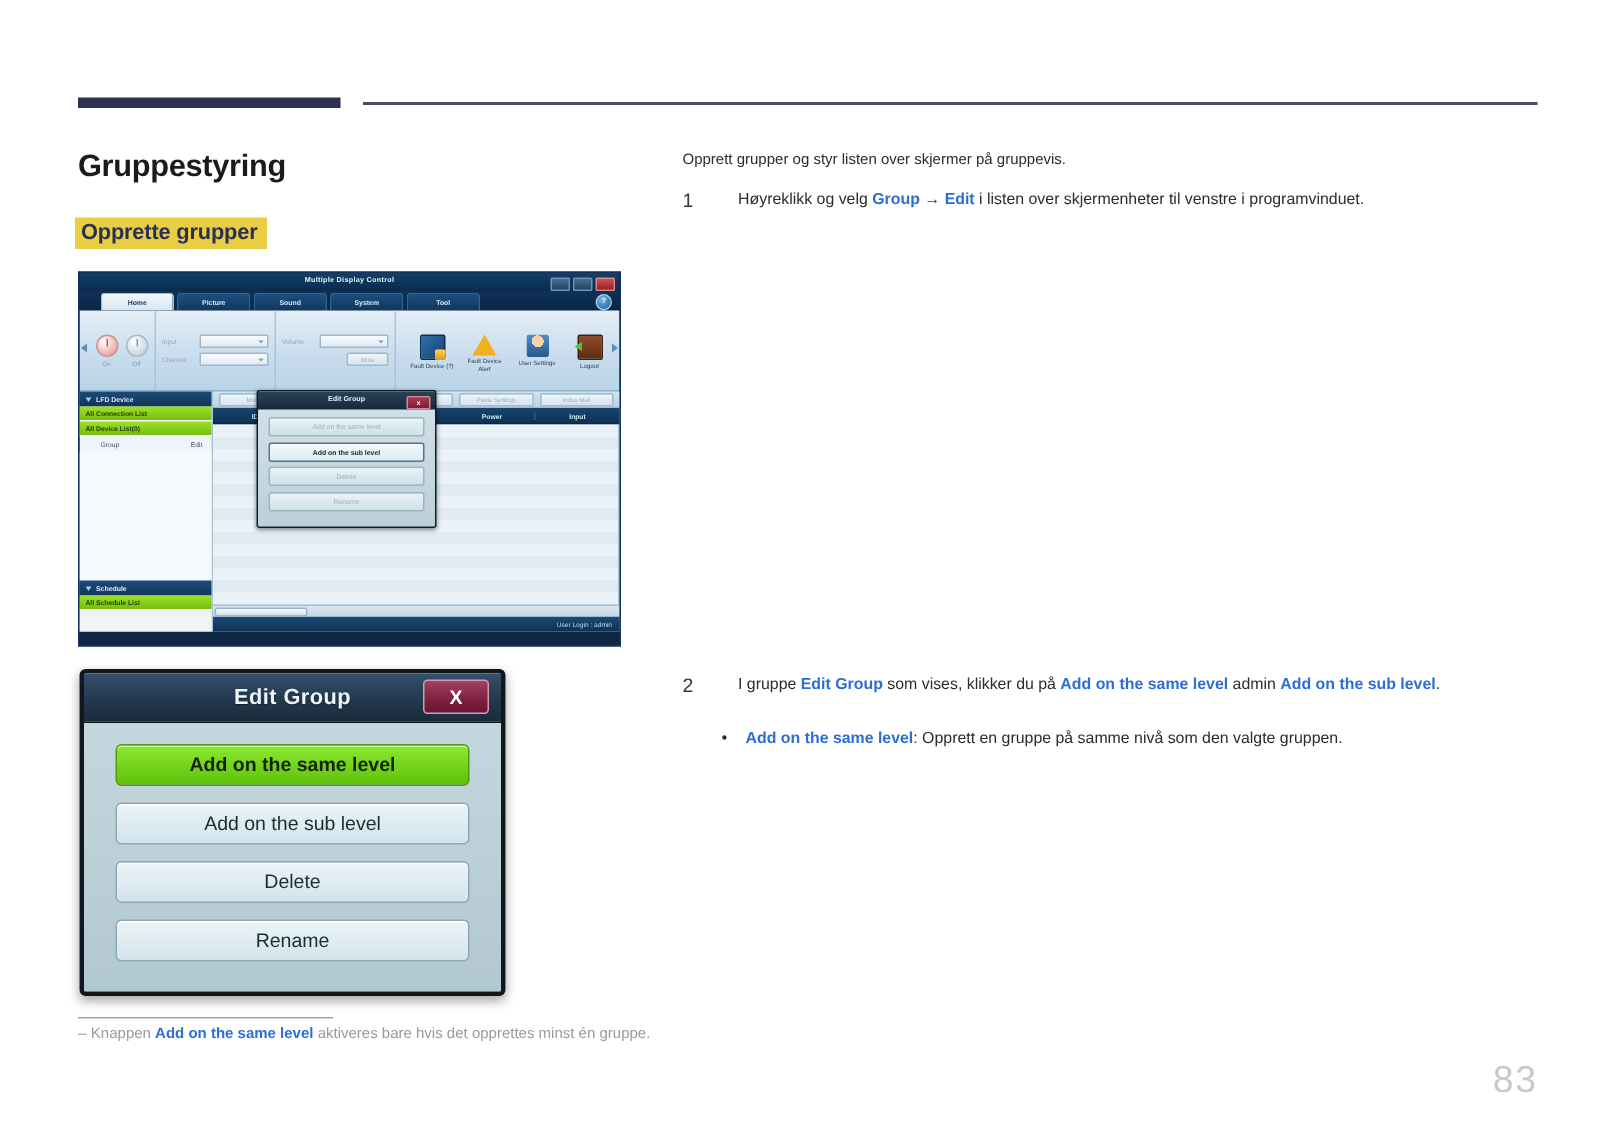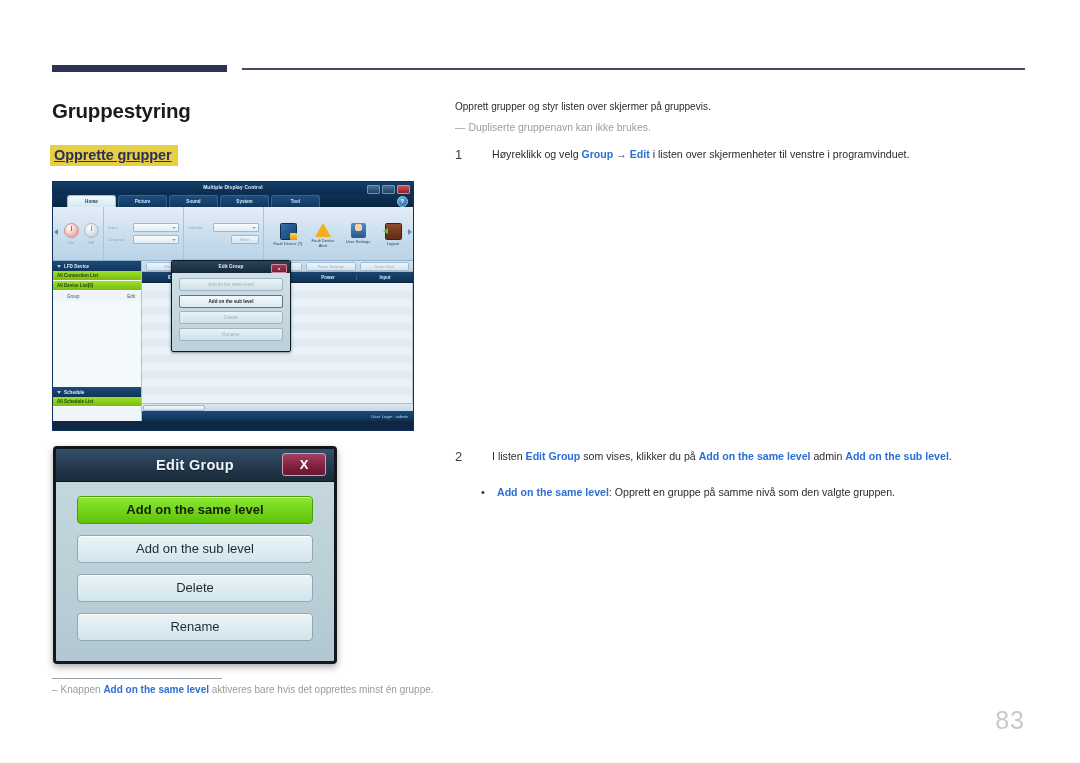--- a/index.html
+++ b/index.html
@@ -47,21 +47,20 @@
   .section-tag {
     position: absolute;
     left: 50px;
     top: 145px;
     background: #e8ce43;
     color: #2b2f55;
     font-size: 14.5px;
     font-weight: bold;
     padding: 2px 6px 3px 4px;
     letter-spacing: -0.1px;
-    text-decoration: underline;
   }
 
   
   .mdc {
     position: absolute;
     left: 52px;
     top: 181px;
     width: 360px;
     height: 248px;
     background: #0d2744;
@@ -814,37 +813,34 @@
   </div>
 </div>
 
 <div class="fn-rule"></div>
 <div class="footnote">
   <span class="dash">–</span><span>Knappen </span><b>Add on the same level</b><span> aktiveres bare hvis det opprettes minst én gruppe.</span>
 </div>
 
 <div class="rcol">
   <div class="lead">Opprett grupper og styr listen over skjermer på gruppevis.</div>
-  <div class="note">
-    <span class="dash">―</span><span>Dupliserte gruppenavn kan ikke brukes.</span>
-  </div>
 
   <div class="step">
     <div class="step-num">1</div>
     <div class="step-body">
       <span>Høyreklikk og velg </span><span class="blue">Group</span><span class="arrow"> → </span><span class="blue">Edit</span><span> i listen over skjermenheter til venstre i programvinduet.</span>
     </div>
   </div>
 </div>
 
 <div class="step2">
   <div class="step" style="margin-top:0;">
     <div class="step-num">2</div>
     <div class="step-body">
-      <span>I listen </span><span class="blue">Edit Group</span><span> som vises, klikker du på </span><span class="blue">Add on the same level</span><span> admin </span><span class="blue">Add on the sub level</span><span>.</span>
+      <span>I gruppe </span><span class="blue">Edit Group</span><span> som vises, klikker du på </span><span class="blue">Add on the same level</span><span> admin </span><span class="blue">Add on the sub level</span><span>.</span>
     </div>
   </div>
 
   <div class="bullet">
     <div class="bullet-dot">•</div>
     <div>
       <span class="blue">Add on the same level</span><span>: Opprett en gruppe på samme nivå som den valgte gruppen.</span>
     </div>
   </div>
 </div>

